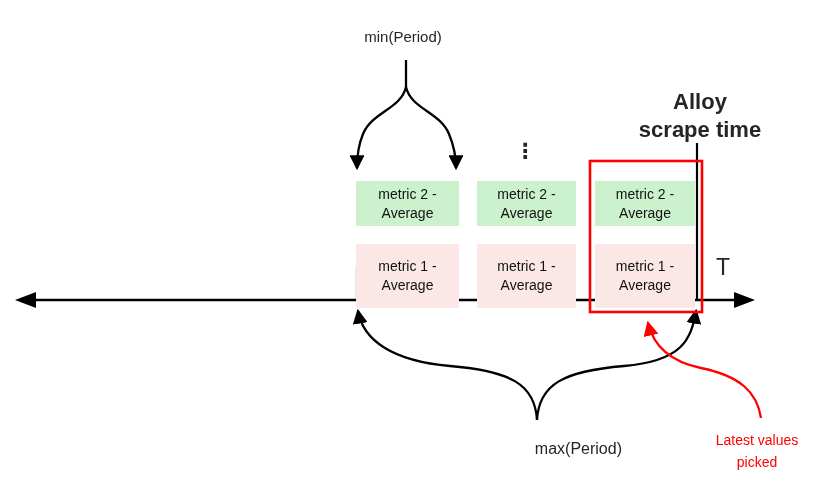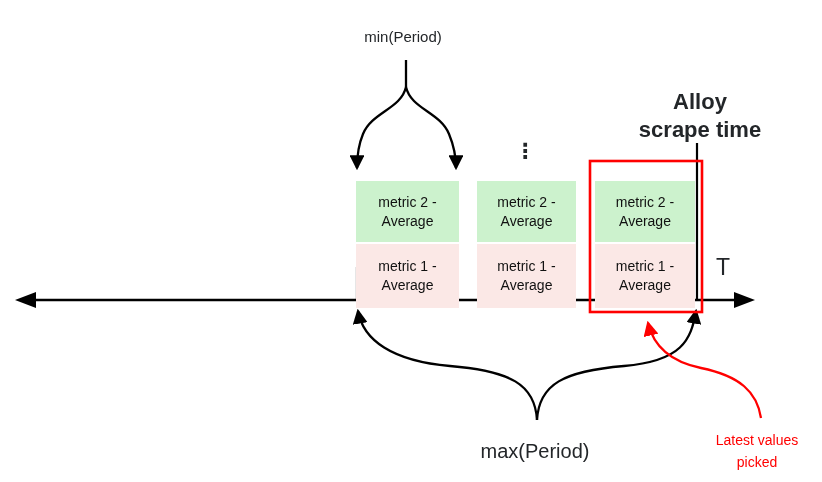--- a/index.html
+++ b/index.html
@@ -21,21 +21,21 @@
     width: 822px; height: 482px;
   }
   .label {
     position: absolute;
     color: #232629;
     white-space: pre-line;
     text-align: center;
   }
   .lbl-min     { left: 303px; top: 28px;  width: 200px; font-size: 15px; }
   .lbl-alloy   { left: 600px; top: 88px;  width: 200px; font-size: 22px; font-weight: 600; line-height: 1.25; }
-  .lbl-max     { left: 435px; top: 440px; width: 200px; font-size: 20px; }
+  .lbl-max     { left: 422px; top: 440px; width: 200px; font-size: 16px; text-align: right; }
   .lbl-t       { left: 706px; top: 254px; width: 34px;  font-size: 23px; }
   .lbl-ellipsis{ left: 505px; top: 139px; width: 40px;  font-size: 21px; font-weight: 700; letter-spacing: 0; }
   .lbl-latest  { left: 677px; top: 430px; width: 160px; font-size: 14px; color: #ff0000; line-height: 1.55; }
 
   .metric-group {
     position: absolute;
     top: 181px;
     height: 115px;
   }
   .metric-box {
@@ -43,21 +43,21 @@
     left: 0; right: 0;
     display: flex;
     align-items: center;
     justify-content: center;
     text-align: center;
     white-space: pre-line;
     font-size: 14px;
     line-height: 1.35;
     color: #111111;
   }
-  .metric-box.green { top: 0;    height: 61px; background: #ccf2cd; }
+  .metric-box.green { top: 0;    height: 45px; background: #ccf2cd; }
   .metric-box.pink  { top: 63px; height: 64px; background: #fbe8e6; }
 
   .g1 { left: 356px; width: 103px; }
   .g2 { left: 477px; width: 99px; }
   .g3 { left: 595px; width: 100px; }
 </style>
 </head>
 <body>
 
 <div class="canvas">

